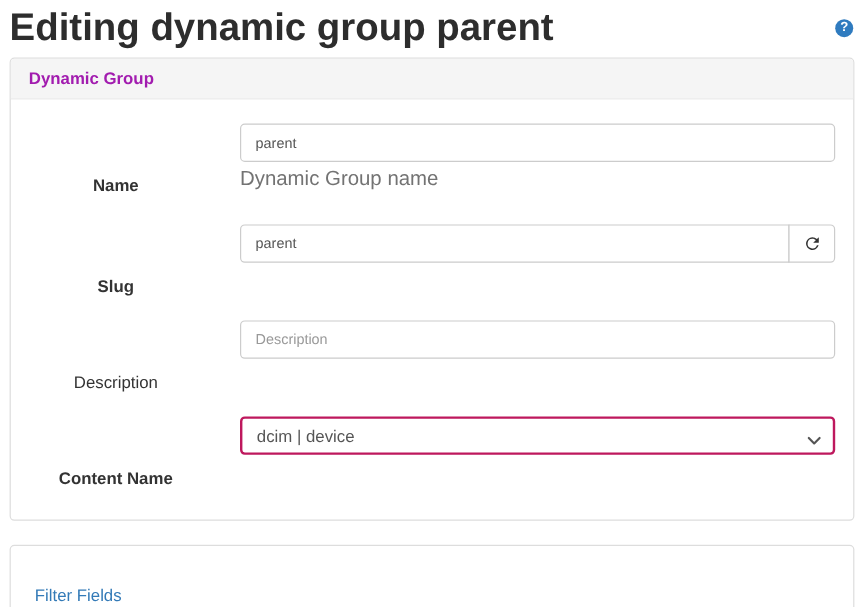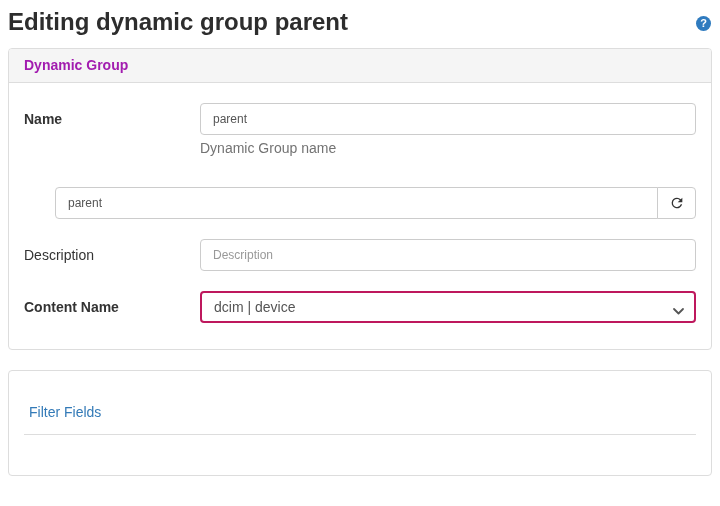--- a/index.html
+++ b/index.html
@@ -7,21 +7,21 @@
   body {
     width: 720px; height: 506px; overflow: hidden;
     background: #ffffff;
     font-family: "Liberation Sans", sans-serif;
     font-size: 14px; color: #333;
   }
   .page { padding: 0 8px; position: relative; }
 
   .page-title {
     margin: 0; padding: 8px 0 12px;
-    font-size: 24px; font-weight: bold; color: #2d2d2d;
+    font-size: 32px; font-weight: bold; color: #2d2d2d;
     line-height: 28px;
   }
   .help-icon {
     position: absolute; right: 9px; top: 16px;
     width: 15px; height: 15px; border-radius: 50%;
     background: #2f7bbf; color: #fff;
     font-size: 11px; font-weight: bold; line-height: 15px;
     text-align: center; cursor: pointer;
   }
 
@@ -33,34 +33,34 @@
     background: #f5f5f5; border-bottom: 1px solid #ddd;
     padding: 9px 15px; border-radius: 3px 3px 0 0;
     line-height: 15px;
   }
   .panel-title { font-size: 14px; font-weight: bold; color: #a21caf; }
   .panel-body { padding: 20px 15px 26px; }
 
   .form-row { display: flex; margin-bottom: 20px; }
   .form-row.last { margin-bottom: 0; }
   .label-col {
-    width: 145px; flex-shrink: 0; text-align: left;
-    padding-top: 8px; font-weight: bold; color: #333; line-height: 17px;
+    width: 145px; flex-shrink: 0; text-align: center;
+    padding-top: 8px; font-weight: bold; color: #333; line-height: 17px; margin-top: 35px;
   }
   .label-col.optional { font-weight: normal; }
   .field-col { flex: 1; margin-left: 31px; min-width: 0; }
 
   .text-input {
     display: block; width: 100%; height: 32px;
     padding: 6px 12px; font-size: 12px; color: #555;
     background: #fff; border: 1px solid #ccc; border-radius: 4px;
     font-family: inherit; outline: none;
   }
   .text-input::placeholder { color: #999; opacity: 1; }
-  .help-text { margin: 5px 0 10px; color: #737373; font-size: 14px; line-height: 17px; }
+  .help-text { margin: 5px 0 10px; color: #737373; font-size: 17px; line-height: 17px; }
 
   .input-group { display: flex; }
   .input-group .text-input { flex: 1; border-radius: 4px 0 0 4px; }
   .addon-btn {
     width: 39px; height: 32px; flex-shrink: 0;
     margin-left: -1px;
     border: 1px solid #ccc; border-radius: 0 4px 4px 0;
     background: #fff; cursor: pointer;
     display: flex; align-items: center; justify-content: center;
     padding: 0;
@@ -110,20 +110,21 @@
 
       <div class="form-row">
         <label class="label-col">Name</label>
         <div class="field-col">
           <input type="text" class="text-input" value="parent" style="">
           <div class="help-text">Dynamic Group name</div>
         </div>
       </div>
 
       <div class="form-row">
+        <label class="label-col">Slug</label>
         <div class="field-col">
           <div class="input-group">
             <input type="text" class="text-input" value="parent" style="">
             <button class="addon-btn">
               <span style="display:flex;">
                 <svg width="16" height="16" viewBox="0 0 24 24">
                   <path fill="#333" d="M17.65 6.35A7.96 7.96 0 0 0 12 4a8 8 0 1 0 7.73 10h-2.08A6 6 0 1 1 12 6c1.66 0 3.14.69 4.22 1.78L13 11h7V4l-2.35 2.35z"></path>
                 </svg>
               </span>
             </button>

